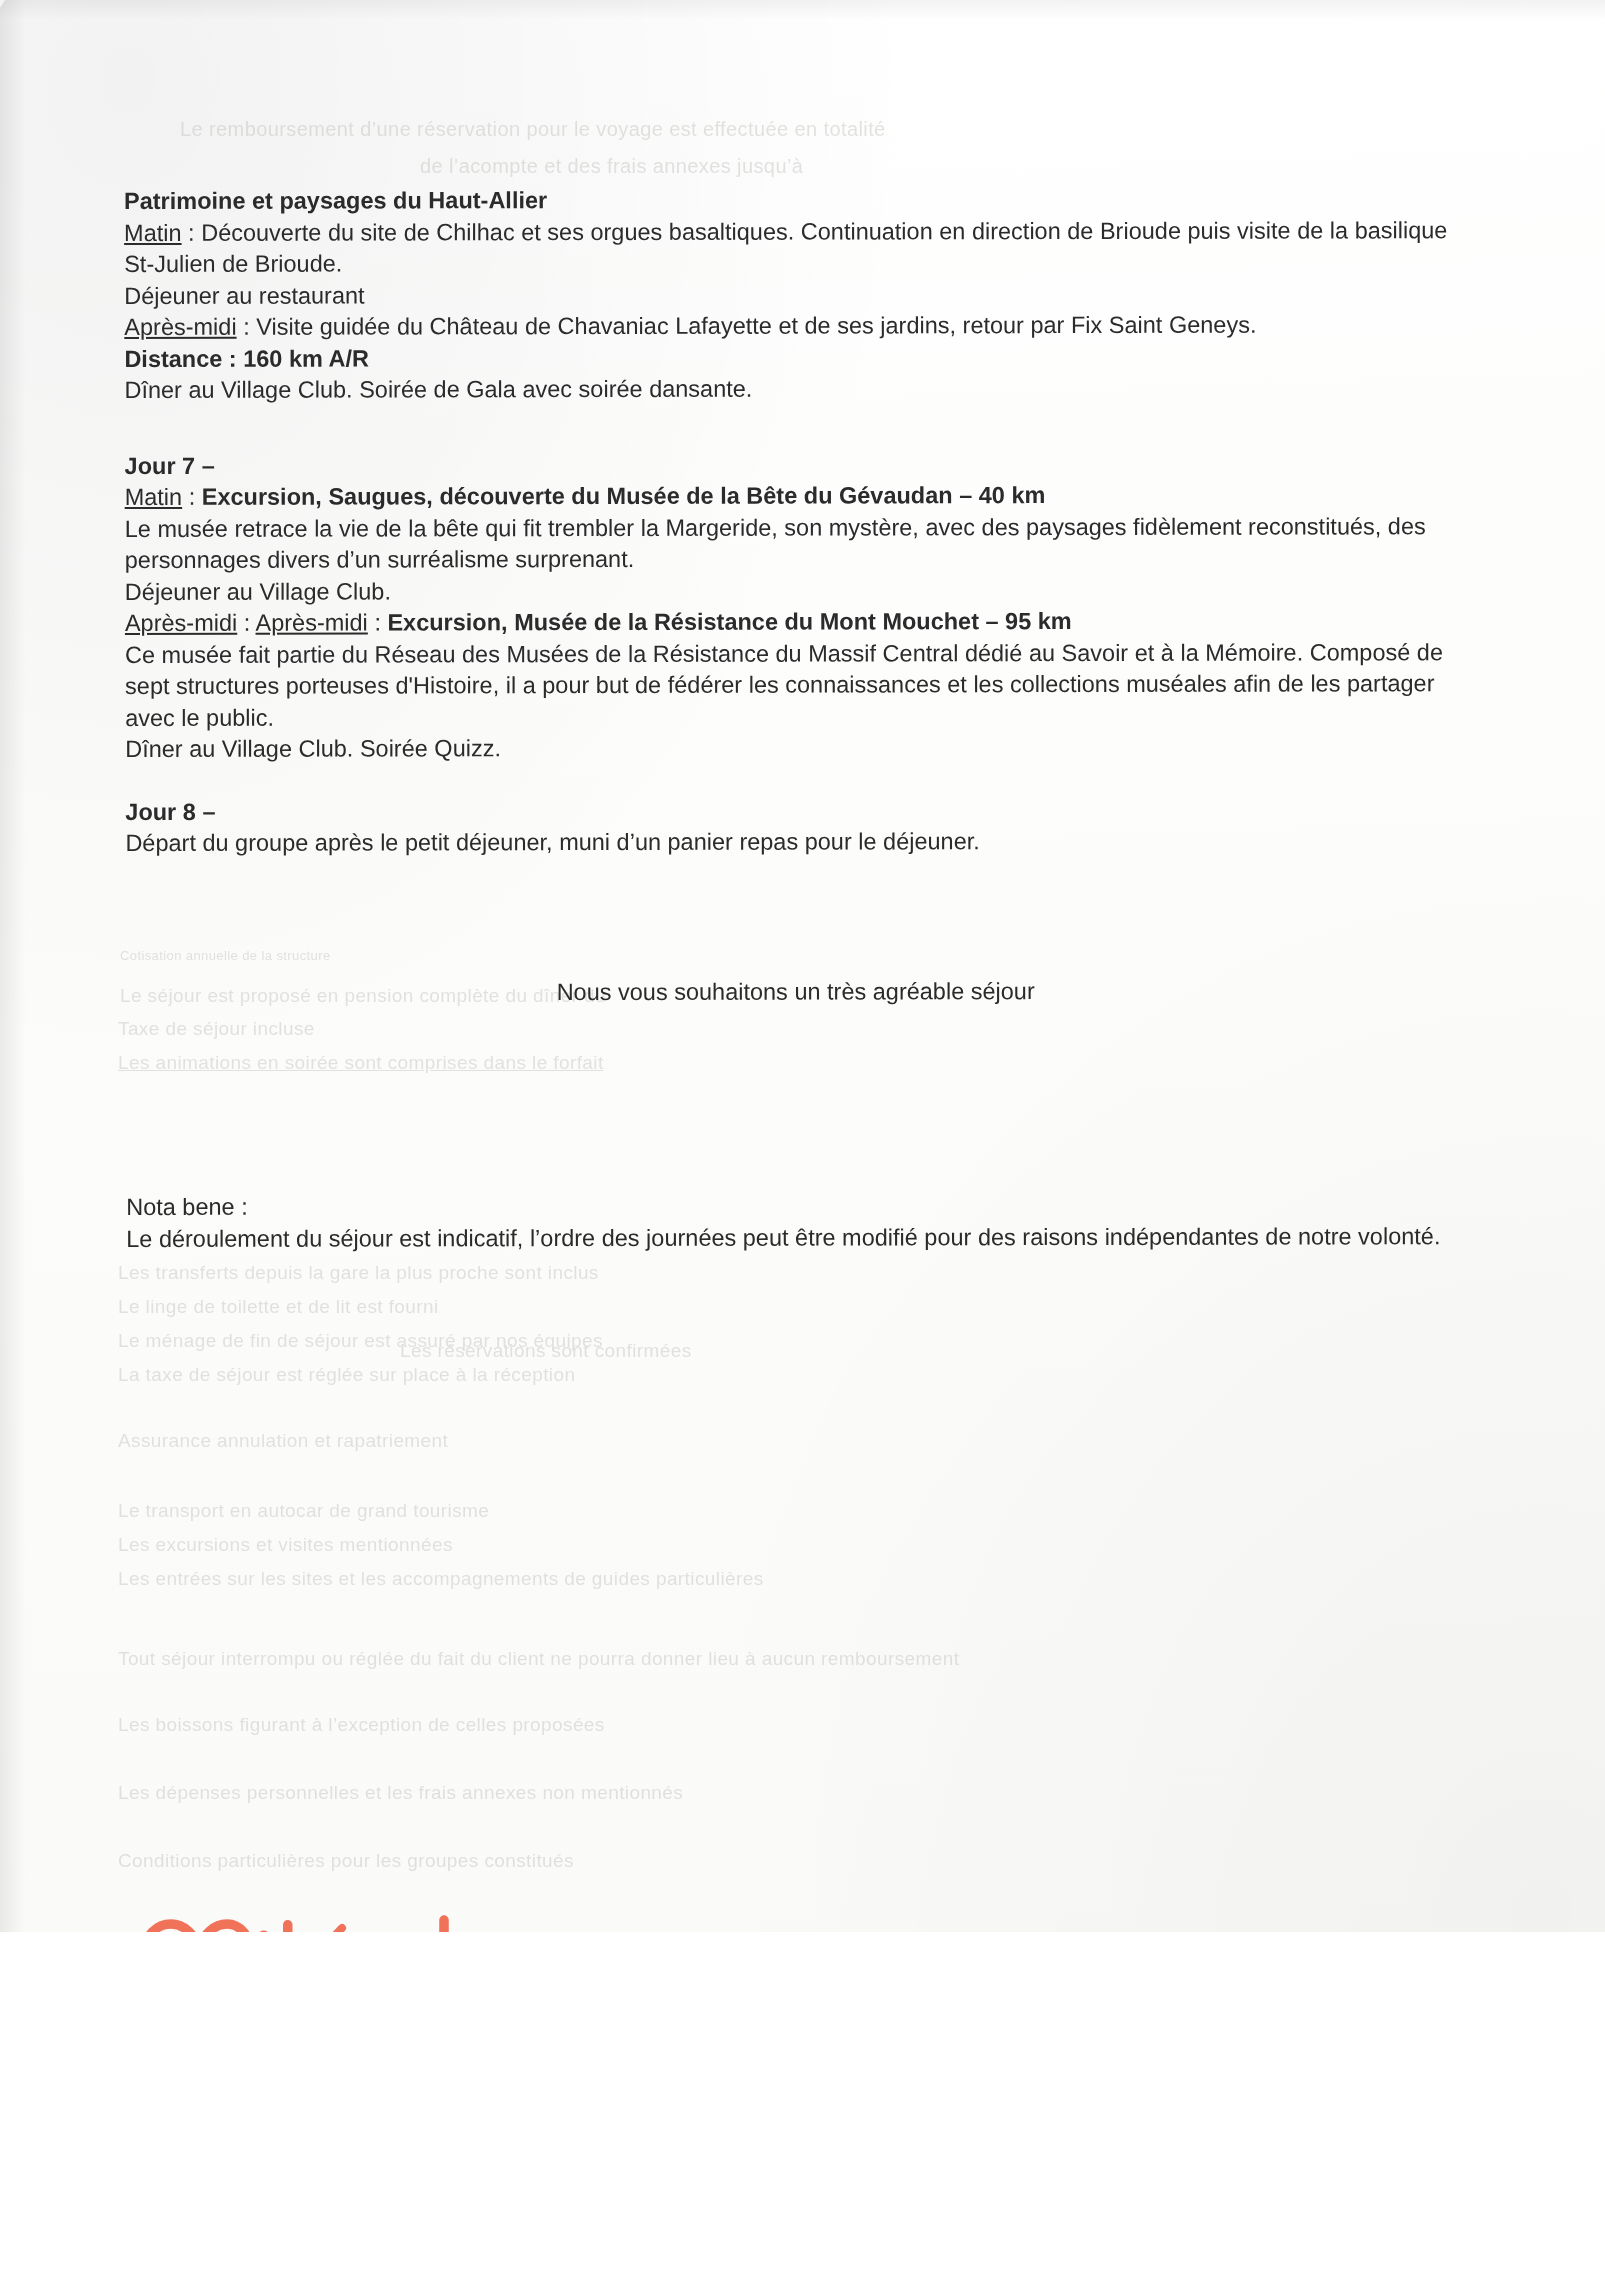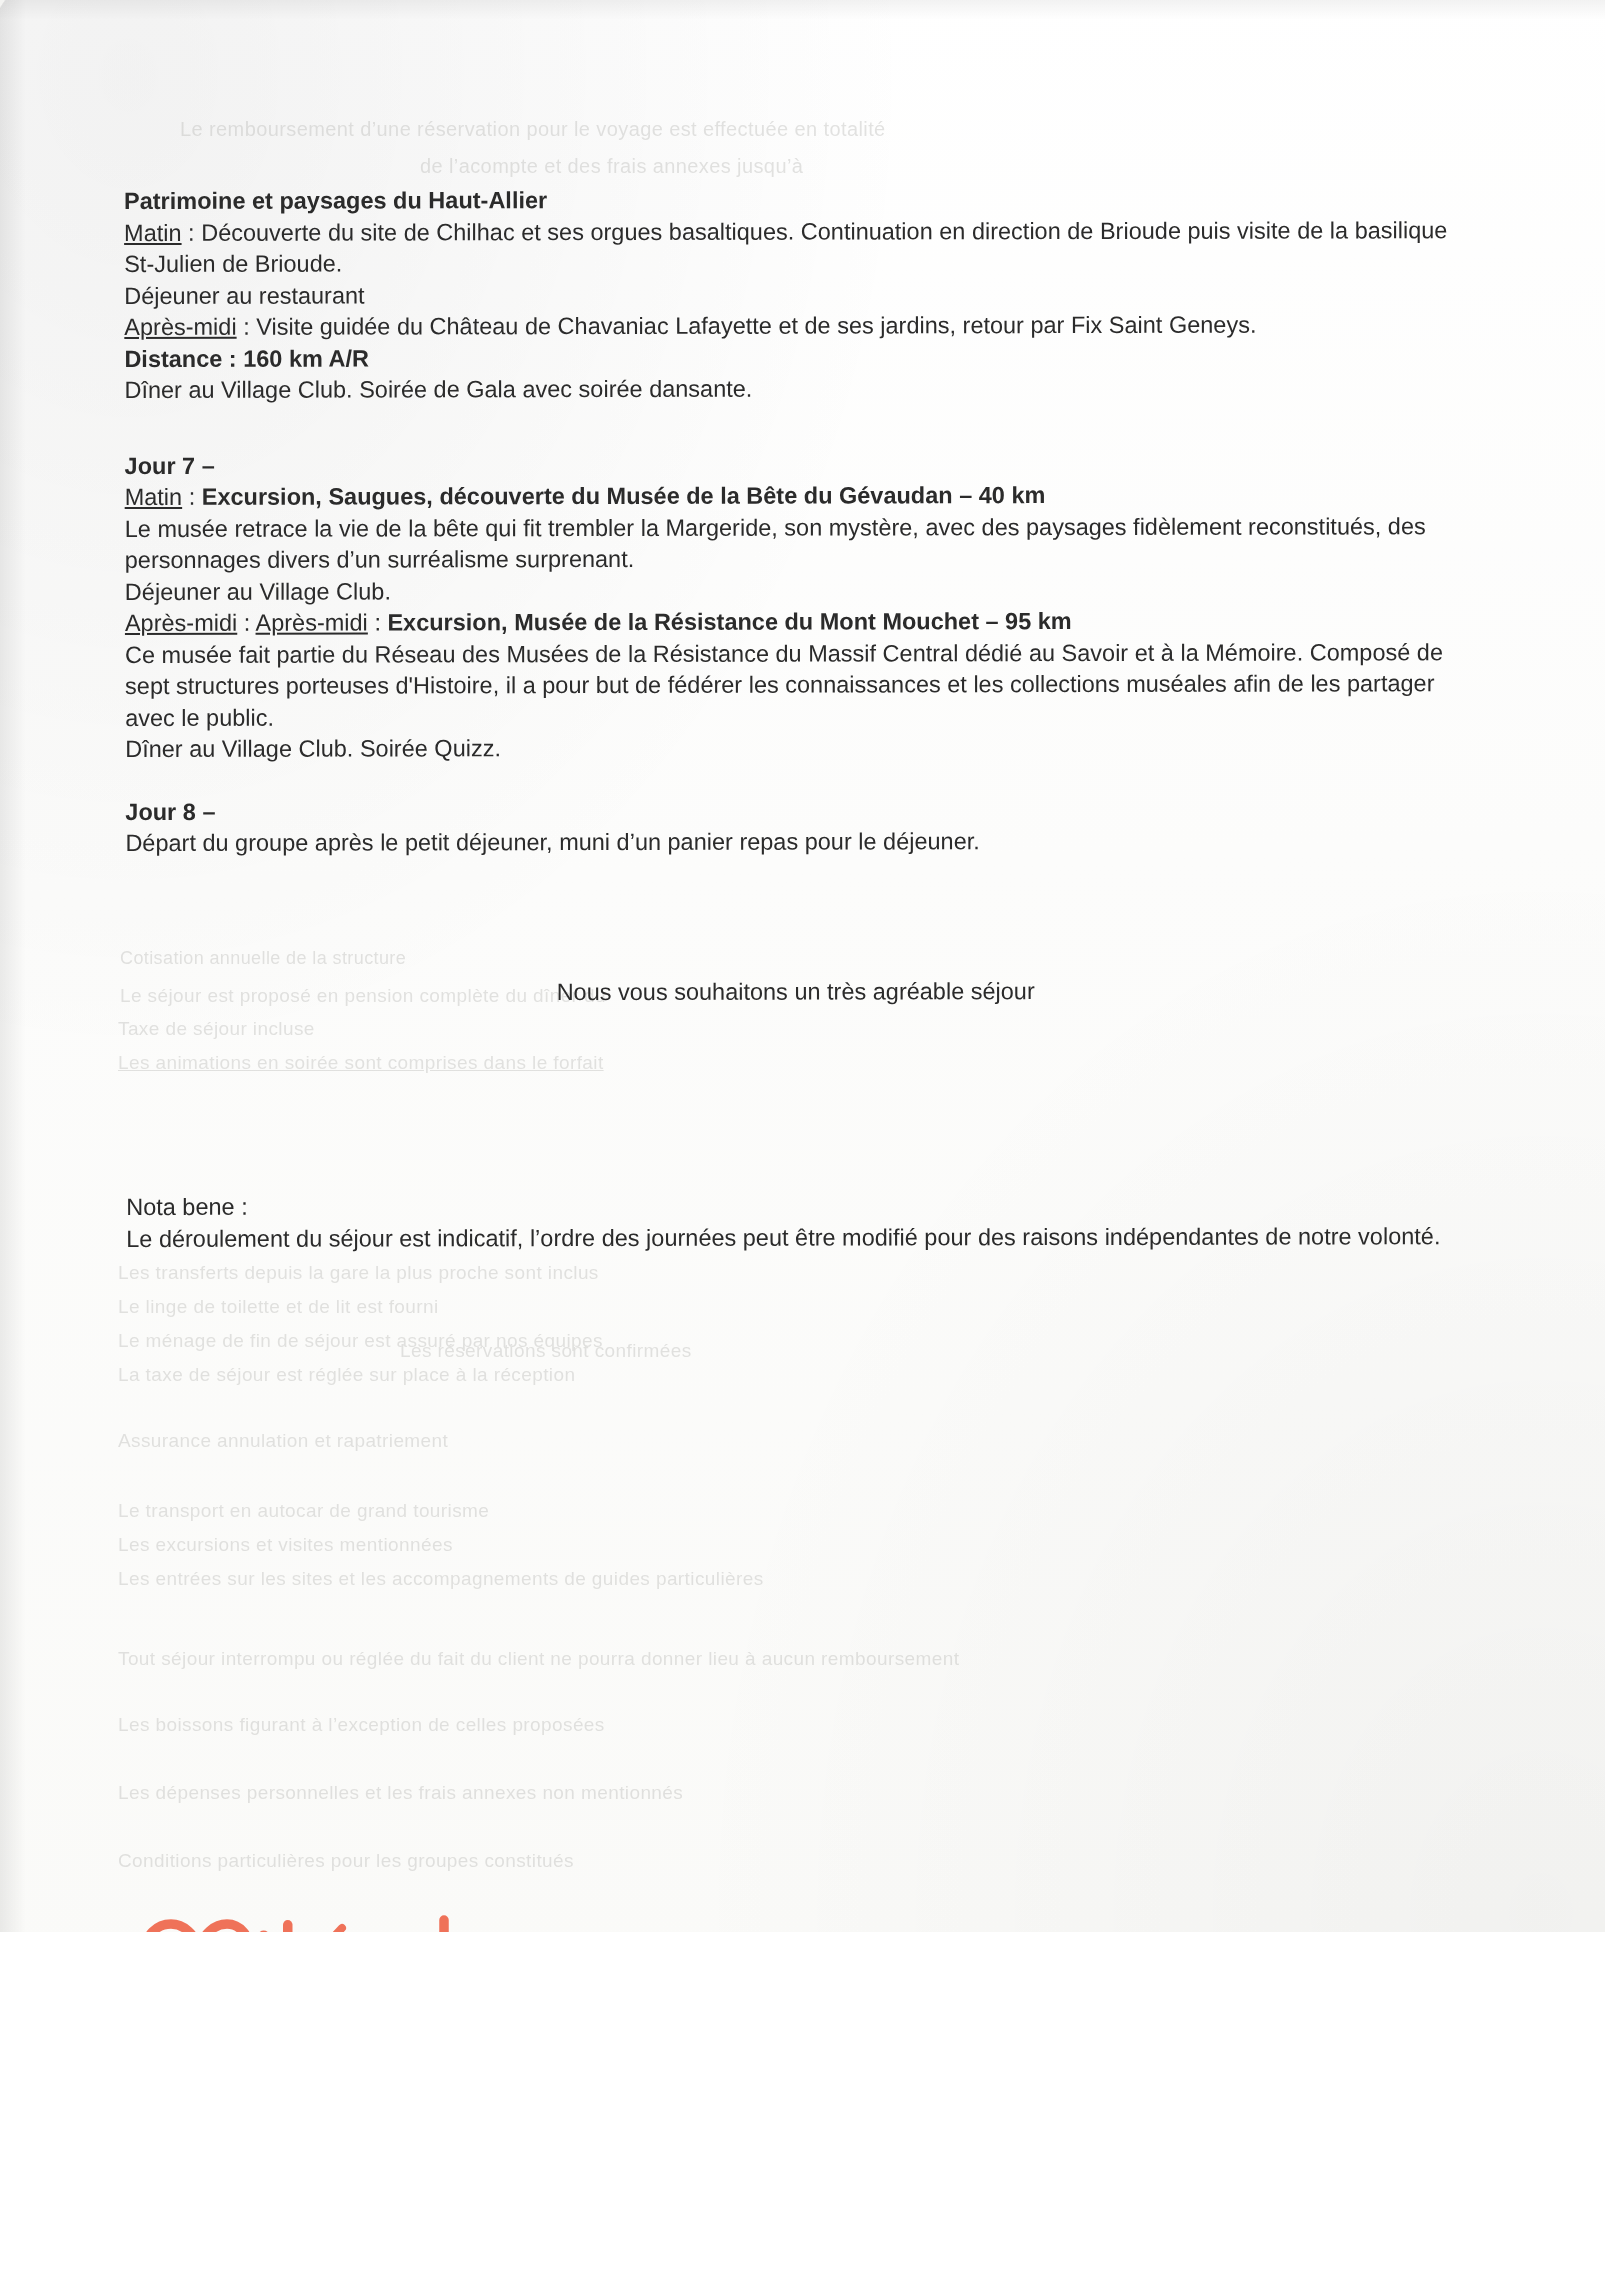--- a/index.html
+++ b/index.html
@@ -164,21 +164,21 @@
 
   <svg class="corner-fold" viewBox="0 0 330 290">
     <path d="M0 0 L250 0 Q170 60 120 150 Q95 200 75 290 L0 290 Z" fill="#3b3b3d"></path>
     <path d="M130 0 L250 0 Q172 58 122 148 Q100 196 80 290 L40 290 Q70 180 110 100 Q128 48 130 0 Z" fill="#f4f4f2"></path>
     <path d="M125 0 L160 0 Q140 70 108 140 Q78 208 58 290 L36 290 Q68 178 104 102 Q124 50 125 0 Z" fill="#d9d9d6"></path>
   </svg>
 
   <div class="ghost-layer" id="ghost-layer">
       <div class="ghost-line" style="left: 180px; top: 118px; font-size: 20px;">Le remboursement d’une réservation pour le voyage est effectuée en totalité</div>
       <div class="ghost-line" style="left: 420px; top: 155px; font-size: 20px;">de l’acompte et des frais annexes jusqu’à</div>
-      <div class="ghost-line" style="left: 120px; top: 948px; font-size: 18px;">Cotisation annuelle de la structure</div>
+      <div class="ghost-line" style="left: 120px; top: 948px; font-size: 13px;">Cotisation annuelle de la structure</div>
       <div class="ghost-line" style="left: 120px; top: 985px; font-size: 19px;">Le séjour est proposé en pension complète du dîner du</div>
       <div class="ghost-line" style="left: 118px; top: 1018px; font-size: 19px;">Taxe de séjour incluse</div>
       <div class="ghost-line" style="left: 118px; top: 1052px; font-size: 19px; text-decoration: underline;">Les animations en soirée sont comprises dans le forfait</div>
       <div class="ghost-line" style="left: 118px; top: 1262px; font-size: 19px;">Les transferts depuis la gare la plus proche sont inclus</div>
       <div class="ghost-line" style="left: 118px; top: 1296px; font-size: 19px;">Le linge de toilette et de lit est fourni</div>
       <div class="ghost-line" style="left: 118px; top: 1330px; font-size: 19px;">Le ménage de fin de séjour est assuré par nos équipes</div>
       <div class="ghost-line" style="left: 118px; top: 1364px; font-size: 19px;">La taxe de séjour est réglée sur place à la réception</div>
       <div class="ghost-line" style="left: 118px; top: 1430px; font-size: 19px;">Assurance annulation et rapatriement</div>
       <div class="ghost-line" style="left: 118px; top: 1500px; font-size: 19px;">Le transport en autocar de grand tourisme</div>
       <div class="ghost-line" style="left: 118px; top: 1534px; font-size: 19px;">Les excursions et visites mentionnées</div>

